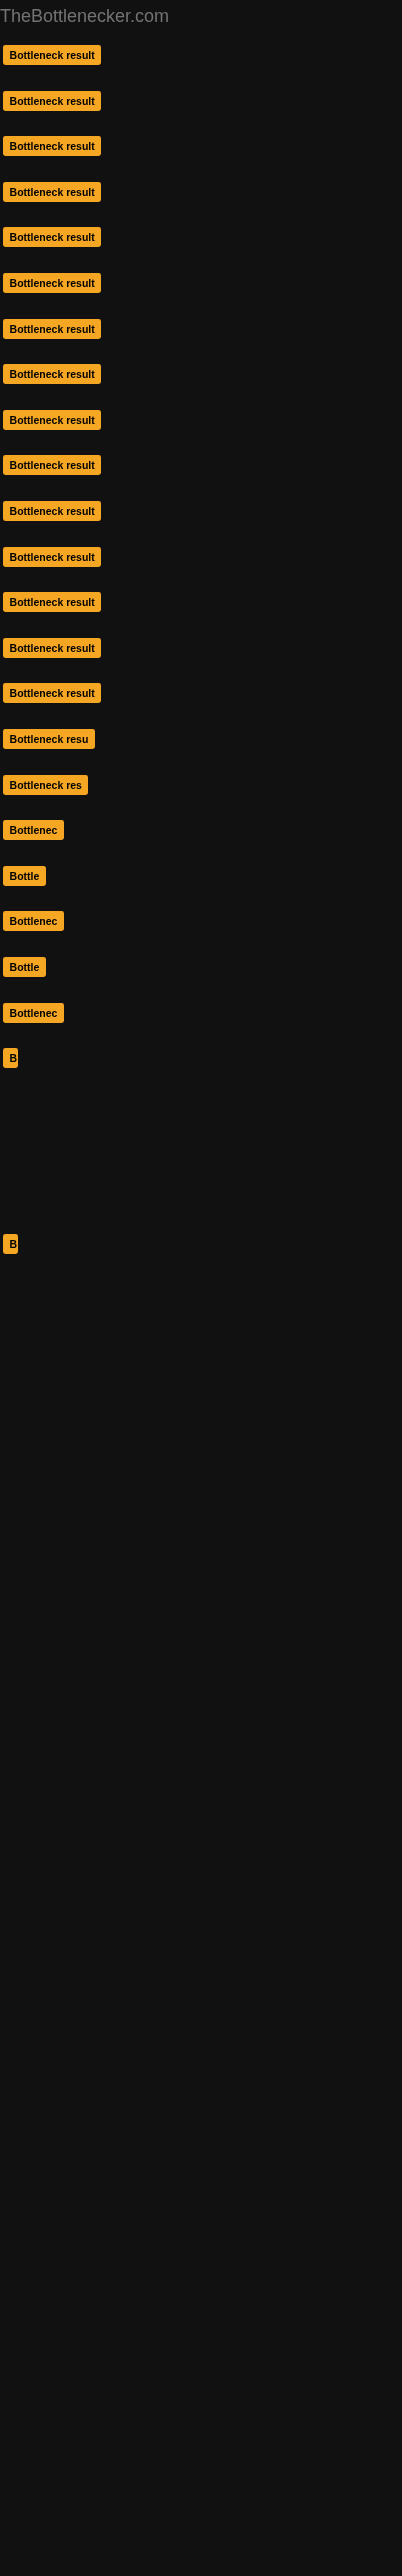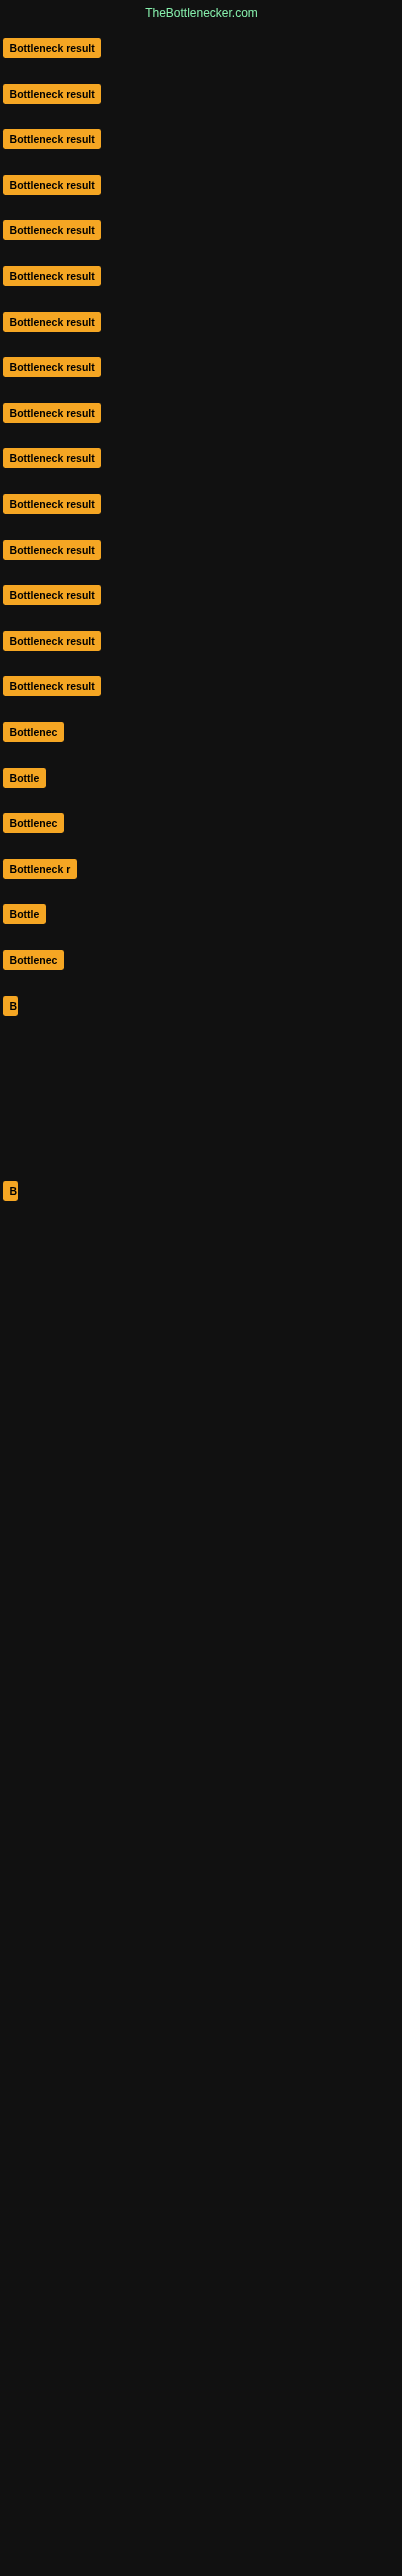--- a/index.html
+++ b/index.html
@@ -10,23 +10,22 @@
 
     body {
       background-color: #111111;
       width: 403px;
       min-height: 2576px;
       font-family: Arial, sans-serif;
       position: relative;
     }
 
     .site-title {
-      text-align: center;
-      color: #86efac;
-      font-size: 12px;
+      color: #737373;
+      font-size: 18px;
       padding: 6.4px 0 3.2px 0;
       font-weight: normal;
     }
 
     .bottleneck-badge {
       display: inline-block;
       background-color: #f5a623;
       color: #000000;
       font-size: 10.5px;
       font-weight: bold;
@@ -57,24 +56,25 @@
     <div style="padding: 11.3px 0px 11.3px 3.2px; min-height: 35px;"><span class="bottleneck-badge" style="max-width: 122px; overflow: hidden;">Bottleneck result</span></div>
     <div style="padding: 11.3px 0px 11.3px 3.2px; min-height: 35px;"><span class="bottleneck-badge" style="max-width: 121px; overflow: hidden;">Bottleneck result</span></div>
     <div style="padding: 11.3px 0px 11.3px 3.2px; min-height: 35px;"><span class="bottleneck-badge" style="max-width: 119px; overflow: hidden;">Bottleneck result</span></div>
     <div style="padding: 11.3px 0px 11.3px 3.2px; min-height: 35px;"><span class="bottleneck-badge" style="max-width: 118px; overflow: hidden;">Bottleneck result</span></div>
     <div style="padding: 11.3px 0px 11.3px 3.2px; min-height: 35px;"><span class="bottleneck-badge" style="max-width: 116px; overflow: hidden;">Bottleneck result</span></div>
     <div style="padding: 11.3px 0px 11.3px 3.2px; min-height: 35px;"><span class="bottleneck-badge" style="max-width: 114px; overflow: hidden;">Bottleneck result</span></div>
     <div style="padding: 11.3px 0px 11.3px 3.2px; min-height: 35px;"><span class="bottleneck-badge" style="max-width: 113px; overflow: hidden;">Bottleneck result</span></div>
     <div style="padding: 11.3px 0px 11.3px 3.2px; min-height: 35px;"><span class="bottleneck-badge" style="max-width: 111px; overflow: hidden;">Bottleneck result</span></div>
     <div style="padding: 11.3px 0px 11.3px 3.2px; min-height: 35px;"><span class="bottleneck-badge" style="max-width: 109px; overflow: hidden;">Bottleneck result</span></div>
     <div style="padding: 11.3px 0px 11.3px 3.2px; min-height: 35px;"><span class="bottleneck-badge" style="max-width: 108px; overflow: hidden;">Bottleneck result</span></div>
+    <div style="padding: 11.3px 0px 11.3px 3.2px; min-height: 35px;"><span class="bottleneck-badge" style="max-width: 97px; overflow: hidden;">Bottleneck resu</span></div>
+    <div style="padding: 11.3px 0px 11.3px 3.2px; min-height: 35px;"><span class="bottleneck-badge" style="max-width: 90px; overflow: hidden;">Bottleneck res</span></div>
     <div style="padding: 11.3px 0px 11.3px 3.2px; min-height: 35px;"><span class="bottleneck-badge" style="max-width: 66px; overflow: hidden;">Bottlenec</span></div>
     <div style="padding: 11.3px 0px 11.3px 3.2px; min-height: 35px;"><span class="bottleneck-badge" style="max-width: 47px; overflow: hidden;">Bottle</span></div>
     <div style="padding: 11.3px 0px 11.3px 3.2px; min-height: 35px;"><span class="bottleneck-badge" style="max-width: 64px; overflow: hidden;">Bottlenec</span></div>
-    <div style="padding: 11.3px 0px 11.3px 3.2px; min-height: 35px;"><span class="bottleneck-badge" style="max-width: 81px; overflow: hidden;">Bottleneck r</span></div>
     <div style="padding: 11.3px 0px 11.3px 3.2px; min-height: 35px;"><span class="bottleneck-badge" style="max-width: 45px; overflow: hidden;">Bottle</span></div>
     <div style="padding: 11.3px 0px 11.3px 3.2px; min-height: 35px;"><span class="bottleneck-badge" style="max-width: 63px; overflow: hidden;">Bottlenec</span></div>
     <div style="padding: 11.3px 0px 11.3px 3.2px; min-height: 35px;"><span class="bottleneck-badge" style="max-width: 14.5px; overflow: hidden;">B</span></div>
     <div style="padding: 11.3px 0px 11.3px 3.2px; min-height: 35px;"></div>
     <div style="padding: 11.3px 0px 11.3px 3.2px; min-height: 35px;"></div>
     <div style="padding: 11.3px 0px 11.3px 3.2px; min-height: 35px;"></div>
     <div style="padding: 11.3px 0px 11.3px 3.2px; min-height: 35px;"></div>
     <div style="padding: 11.3px 0px 11.3px 3.2px; min-height: 35px;"><span class="bottleneck-badge" style="max-width: 14.5px; overflow: hidden;">B</span></div>
     <div style="padding: 11.3px 0px 11.3px 3.2px; min-height: 35px;"></div>
     <div style="padding: 11.3px 0px 11.3px 3.2px; min-height: 35px;"></div>

